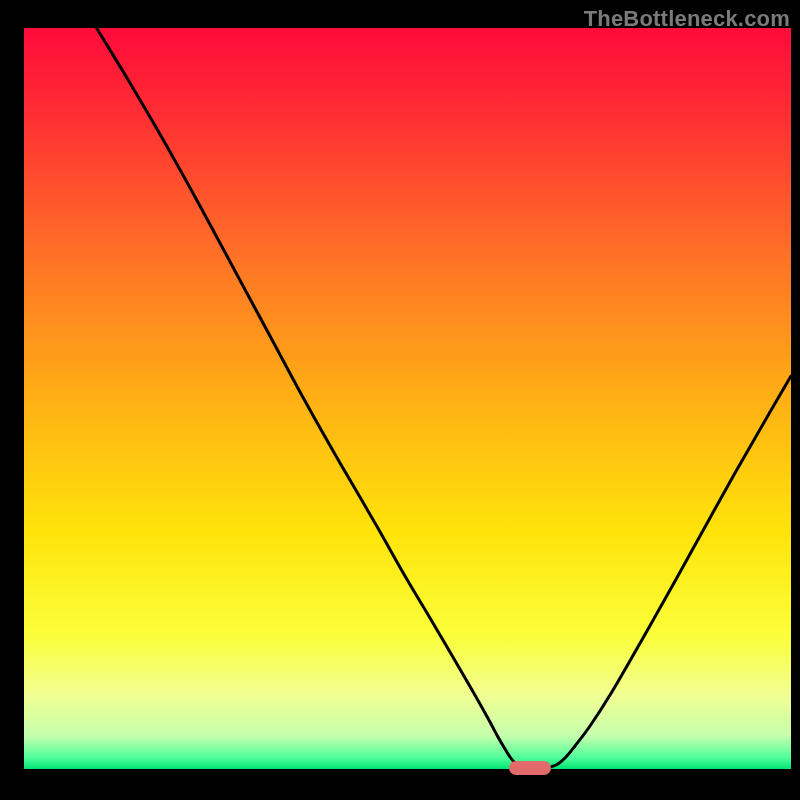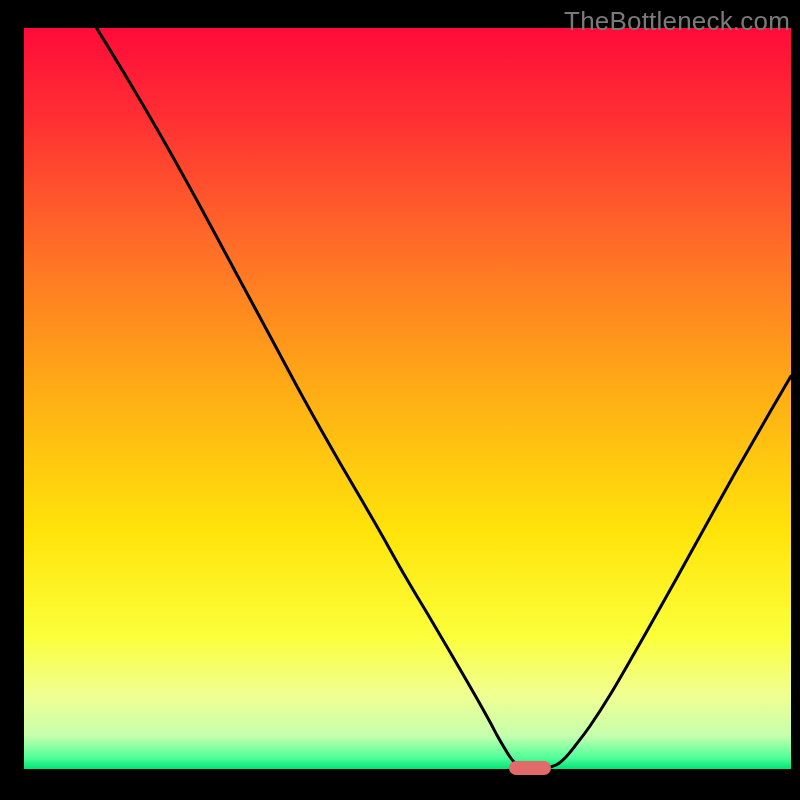--- a/index.html
+++ b/index.html
@@ -15,22 +15,22 @@
     position: relative;
     width: 800px;
     height: 800px;
     background: #000;
   }
   .watermark {
     position: absolute;
     top: 6px;
     right: 10px;
     color: #7a7a7a;
-    font-size: 26px;
-    font-weight: 400;
+    font-size: 22px;
+    font-weight: 700;
     letter-spacing: 0.2px;
     z-index: 5;
   }
   svg {
     position: absolute;
     top: 0;
     left: 0;
   }
 </style>
 </head>

